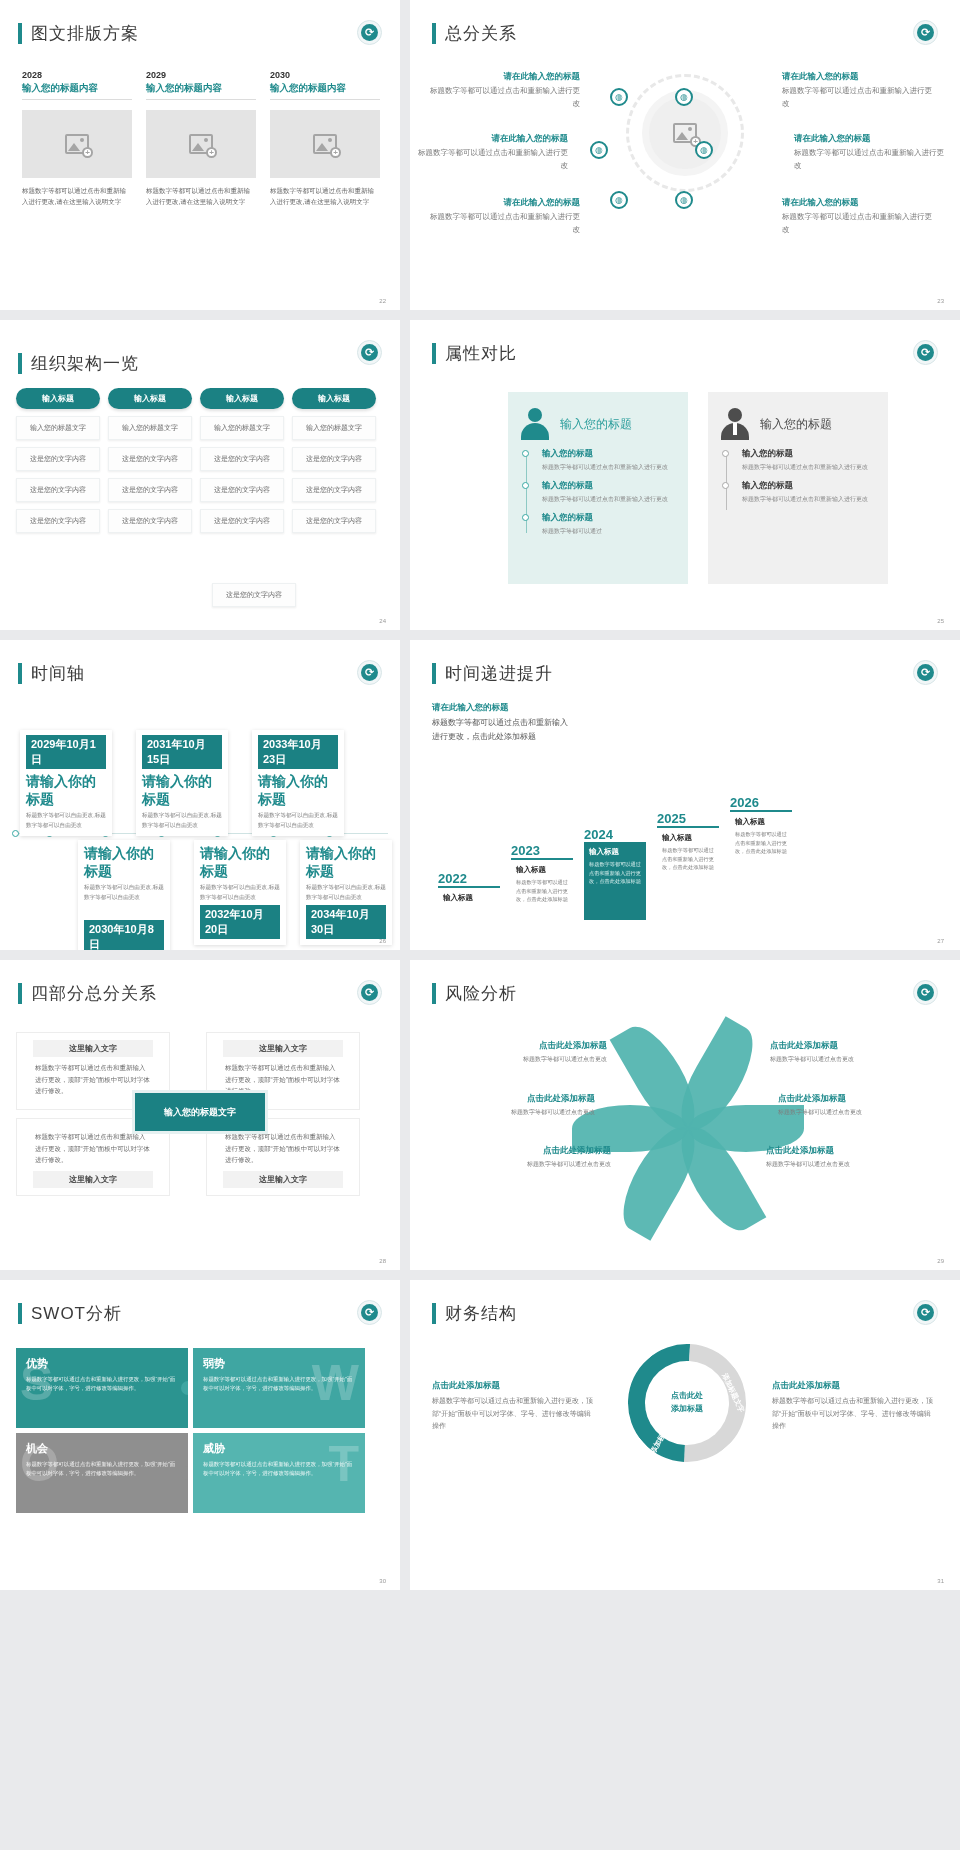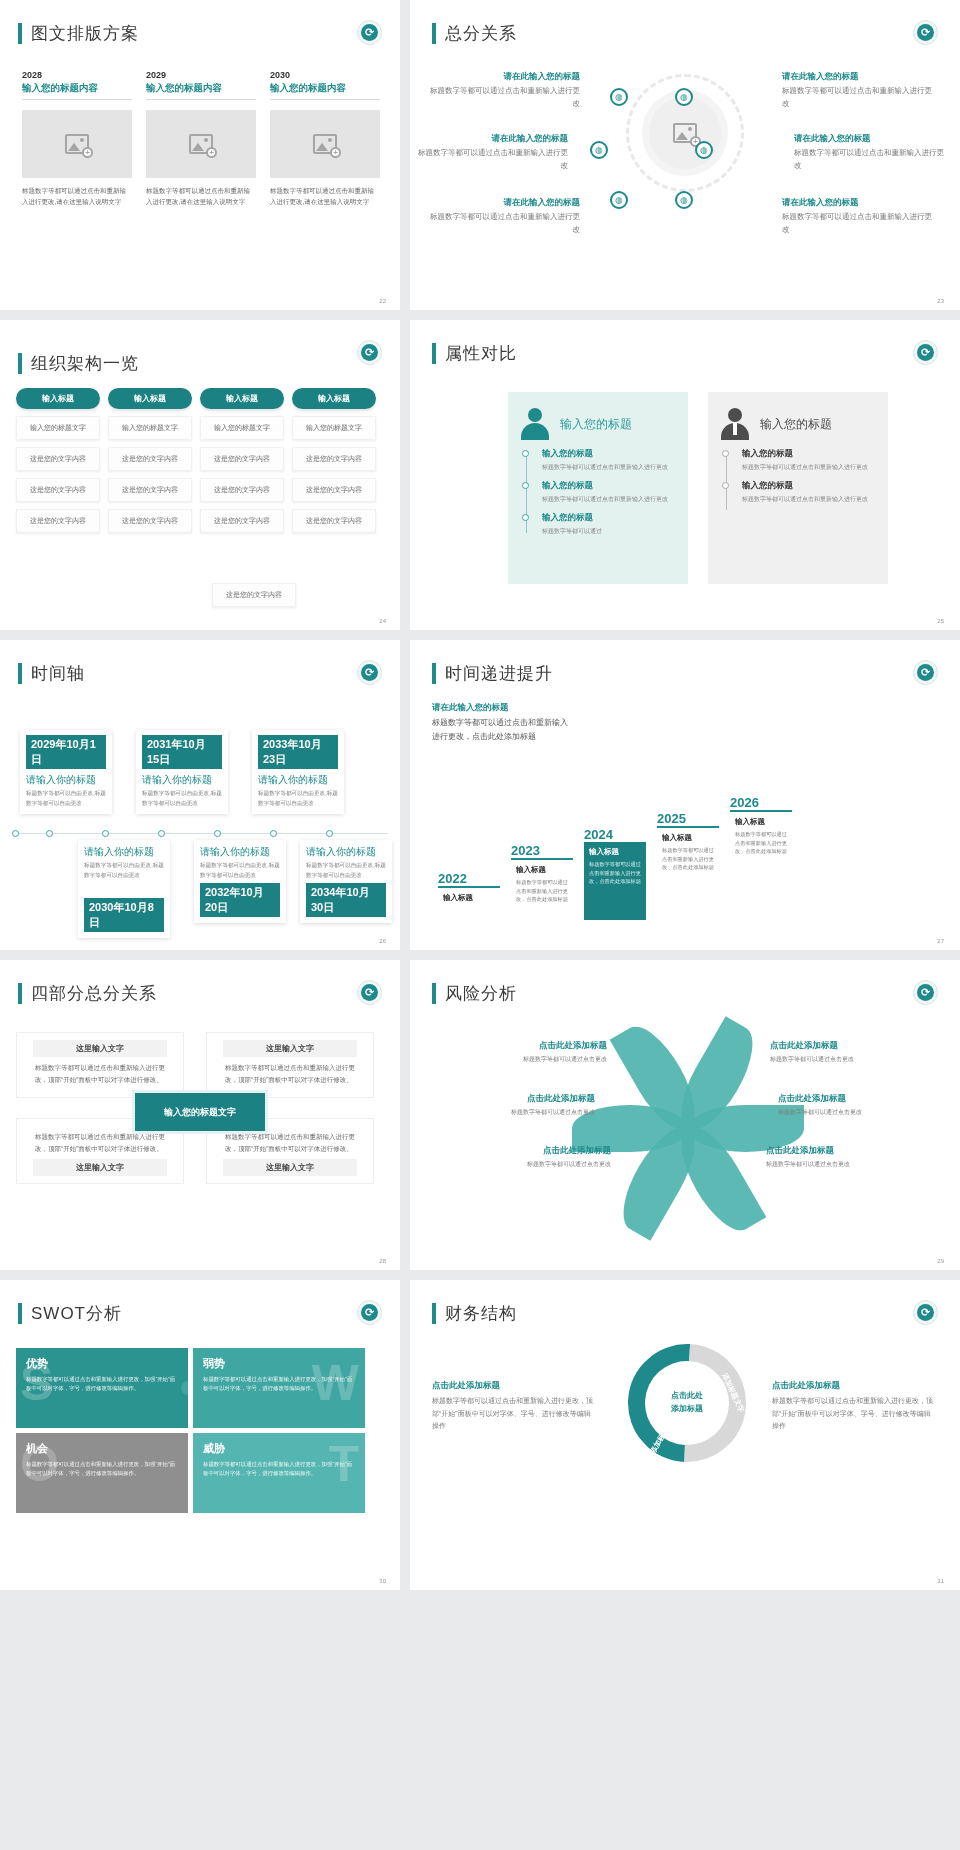--- a/index.html
+++ b/index.html
@@ -128,21 +128,21 @@
   
   .s26-hdr{ position:absolute; left:18px; top:22px; }
   .s26-logo{ right:18px; top:20px; }
   .s26-axis{ position:absolute; left:14px; top:193px; width:374px; height:1px; background:#cfe3e3; }
   .s26-dot{ position:absolute; width:7px;height:7px;border-radius:50%;background:#fff;
             border:1.3px solid #37a9a4; top:-3px; }
   .s26-card{ position:absolute; width:92px; background:#fff;
              box-shadow:0 1px 4px rgba(0,0,0,.14); padding:5px 6px 6px; }
   .s26-date{ background:#1b8183; color:#fff; font-size:11px; font-weight:bold;
              display:inline-block; padding:2px 5px; }
-  .s26-t{ font-size:10px; font-weight:normal; color:#1f8a8c; margin-top:4px; }
+  .s26-t{ font-size:14px; font-weight:bold; color:#1f8a8c; margin-top:4px; }
   .s26-d{ font-size:5.6px; color:#7d7d7d; line-height:1.7; margin-top:2px; }
 
   
   .s27-hdr{ position:absolute; left:22px; top:22px; }
   .s27-logo{ right:22px; top:20px; }
   .s27-lead{ position:absolute; left:22px; top:62px; }
   .s27-lead .t{ font-size:8.5px; font-weight:bold; color:#1f8a8c; }
   .s27-lead .d{ font-size:8px; color:#555; line-height:1.75; margin-top:2px; }
   .s27-steps{ position:absolute; left:28px; bottom:30px; display:flex; align-items:flex-end; gap:11px; }
   .s27-step{ width:62px; }
@@ -150,21 +150,21 @@
   .s27-box{ border-top:2px solid #1f8a8c; padding:5px 5px 6px; background:#fff; }
   .s27-box.fill{ background:#1b8183; border-top:none; }
   .s27-bt{ font-size:7.5px; font-weight:bold; color:#2a2a2a; }
   .s27-box.fill .s27-bt{ color:#fff; }
   .s27-bd{ font-size:5.2px; color:#7d7d7d; line-height:1.65; margin-top:3px; }
   .s27-box.fill .s27-bd{ color:#d9efee; }
 
   
   .s28-hdr{ position:absolute; left:18px; top:22px; }
   .s28-logo{ right:18px; top:20px; }
-  .s28-q{ position:absolute; width:168px; background:#fff; border:1px solid #ededed; padding:7px 16px; }
+  .s28-q{ position:absolute; width:154px; background:#fff; border:1px solid #ededed; padding:7px 16px; }
   .s28-h{ text-align:center; font-size:8px; font-weight:bold; color:#4a4a4a;
           background:#f2f2f2; padding:3px 0; }
   .s28-p{ font-size:6.5px; color:#6a6a6a; line-height:1.8; padding:5px 2px; }
   .s28-center{ position:absolute; left:132px; top:130px; width:136px;height:44px;
                background:#1b8183; color:#fff; font-size:9px; font-weight:bold;
                display:flex;align-items:center;justify-content:center;
                border:3px solid #e6f1f1; }
 
   
   .s29-hdr{ position:absolute; left:22px; top:22px;font-family:Liberation Serif, serif; }

